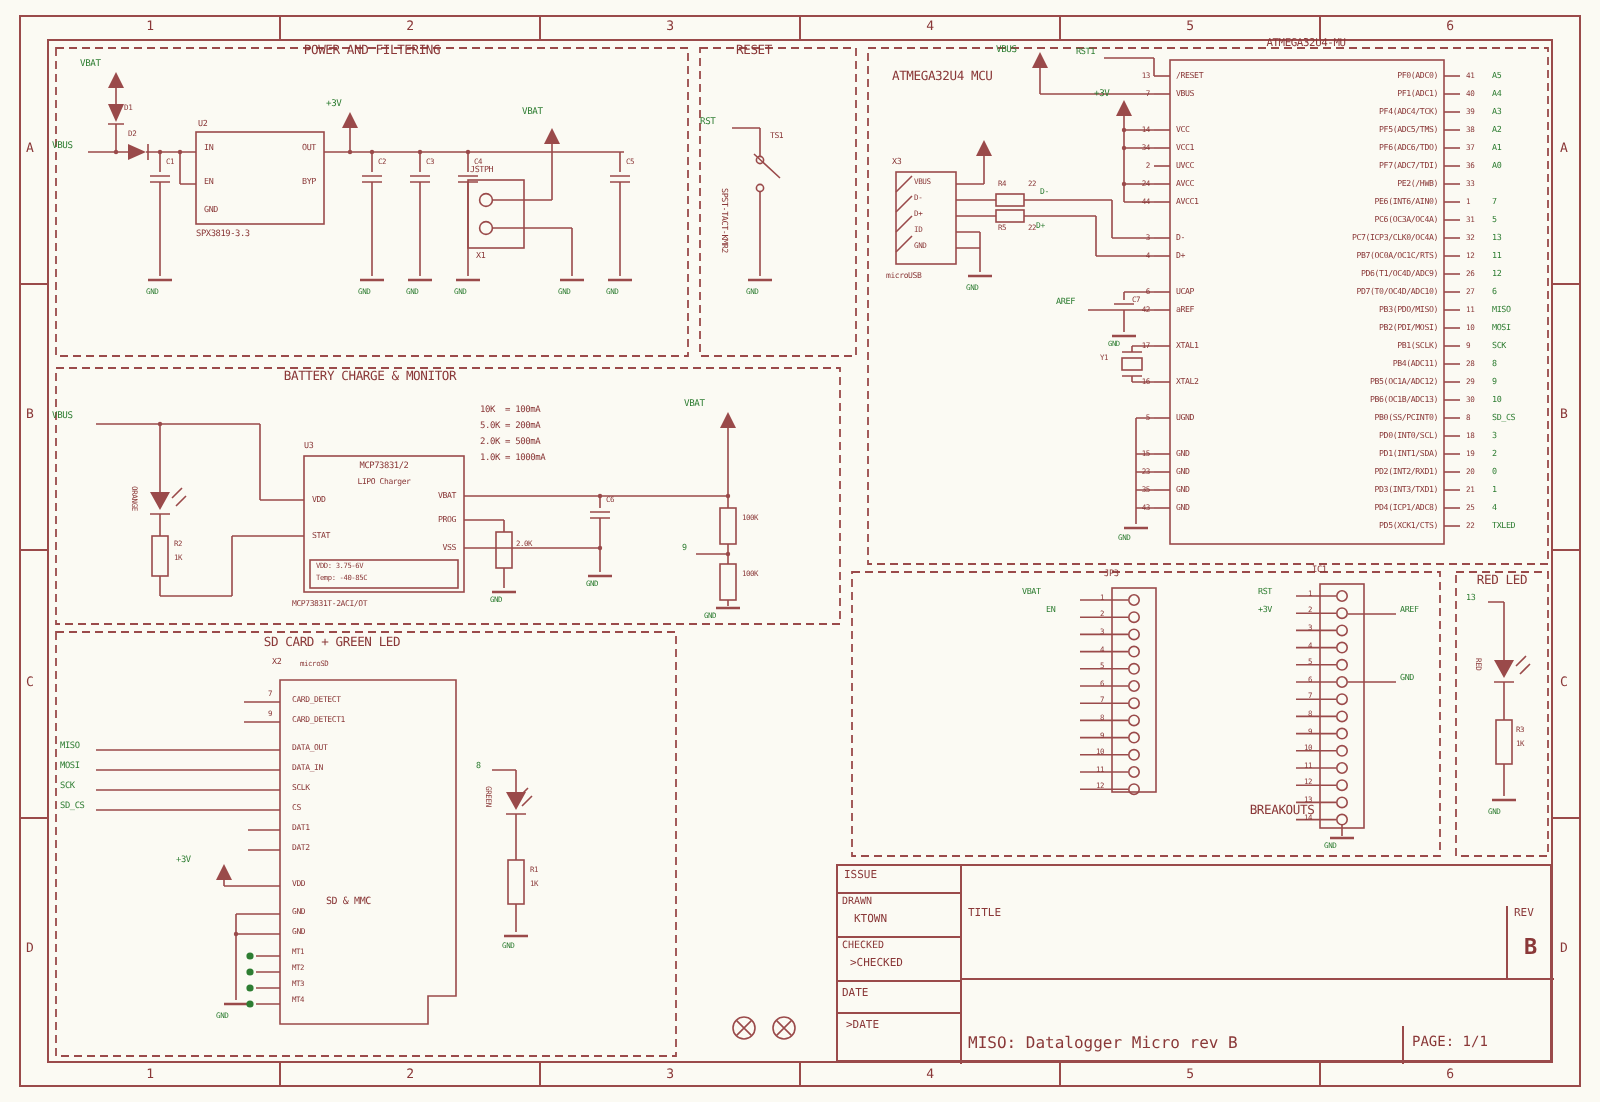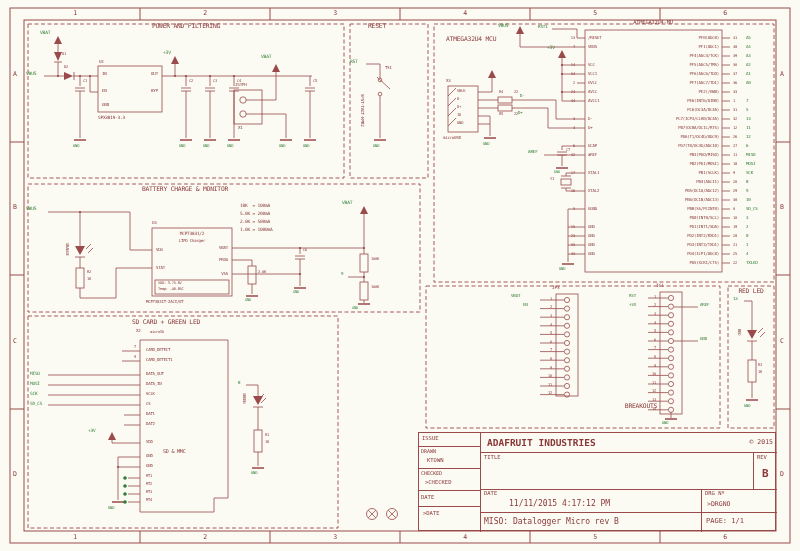--- a/index.html
+++ b/index.html
@@ -564,39 +564,27 @@
         <span class="t" style="left:2px;top:2px;font-size:5px;">CHECKED</span>
         <span class="t" style="left:6px;top:11px;font-size:5.5px;">&gt;CHECKED</span>
       </div>
       <div class="cell bb" style="left:0;top:58px;width:62px;height:16px;">
         <span class="t" style="left:2px;top:4px;font-size:5.5px;">DATE</span>
       </div>
       <div class="cell" style="left:0;top:74px;width:62px;height:25px;">
         <span class="t" style="left:4px;top:4px;font-size:5.5px;">&gt;DATE</span>
       </div>
     </div>
-    <div class="cell bb" style="left:62px;top:0;width:296px;height:20px;">
-      <span class="t" style="left:6px;top:5px;font-size:9.5px;font-weight:bold;">ADAFRUIT INDUSTRIES</span>
-      <span class="t" style="right:4px;top:6px;font-size:6.5px;">© 2015</span>
-    </div>
     <div class="cell bb" style="left:62px;top:20px;width:296px;height:37px;">
       <span class="t" style="left:3px;top:2px;font-size:5.5px;">TITLE</span>
       <div class="cell bl" style="left:272px;top:0;width:24px;height:37px;">
         <span class="t" style="left:3px;top:2px;font-size:5.5px;">REV</span>
         <span class="t" style="left:8px;top:15px;font-size:11px;font-weight:bold;">B</span>
       </div>
     </div>
-    <div class="cell bb" style="left:62px;top:57px;width:296px;height:23px;">
-      <span class="t" style="left:3px;top:1px;font-size:5.5px;">DATE</span>
-      <span class="t" style="left:28px;top:10px;font-size:8px;">11/11/2015 4:17:12 PM</span>
-      <div class="cell bl" style="left:220px;top:0;width:76px;height:23px;">
-        <span class="t" style="left:3px;top:1px;font-size:5.5px;">DRG Nº</span>
-        <span class="t" style="left:5px;top:11px;font-size:6.5px;">&gt;DRGNO</span>
-      </div>
-    </div>
     <div class="cell" style="left:62px;top:80px;width:296px;height:19px;">
       <span class="t" style="left:3px;top:5px;font-size:8px;">MISO: Datalogger Micro rev B</span>
       <div class="cell bl" style="left:220px;top:0;width:64px;height:19px;">
         <span class="t" style="left:4px;top:5px;font-size:7px;">PAGE: 1/1</span>
       </div>
     </div>
   </div>
 
 </div>
 

